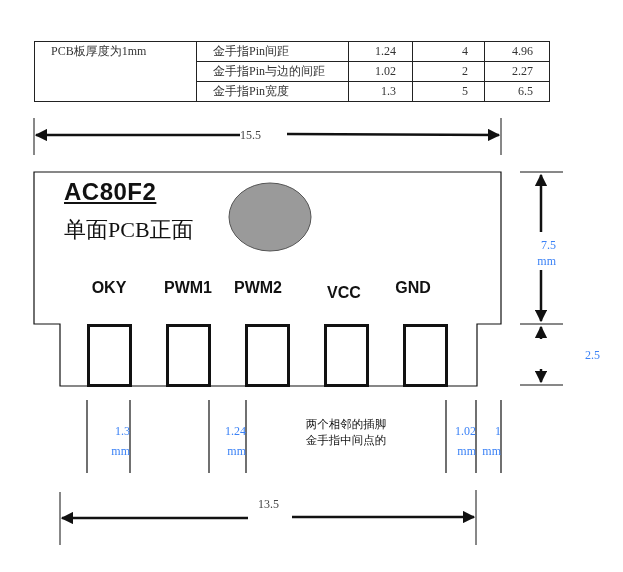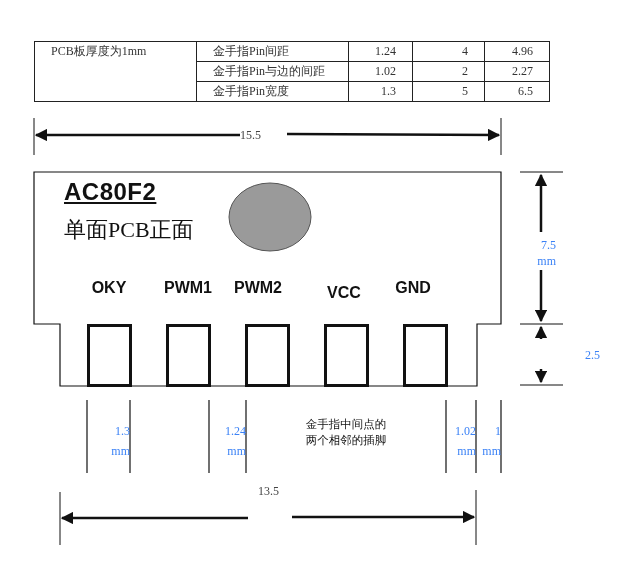--- a/index.html
+++ b/index.html
@@ -98,21 +98,21 @@
   </g>
 </svg>
 
 <div class="pad" style="left:87px;top:324px;width:45px;height:63px;"></div>
 <div class="pad" style="left:166px;top:324px;width:45px;height:63px;"></div>
 <div class="pad" style="left:245px;top:324px;width:45px;height:63px;"></div>
 <div class="pad" style="left:324px;top:324px;width:45px;height:63px;"></div>
 <div class="pad" style="left:403px;top:324px;width:45px;height:63px;"></div>
 
 <div class="abs dim-text" style="left:240px;top:128px;">15.5</div>
-<div class="abs dim-text" style="left:258px;top:484px;">13.5</div>
+<div class="abs dim-text" style="left:258px;top:497px;">13.5</div>
 <div class="abs small-dim" style="left:526px;top:235px;width:30px;">7.5</div>
 <div class="abs small-dim" style="left:526px;top:251px;width:30px;">mm</div>
 <div class="abs small-dim" style="left:526px;top:345px;width:30px;margin-left:44px;">2.5</div>
 
 <div class="abs board-title" style="left:64px;top:178px;text-decoration:underline;">AC80F2</div>
 <div class="abs board-sub" style="left:64px;top:215px;text-align:center;">单面PCB正面</div>
 
 <div class="abs pin-label" style="left:79px;top:279px;">OKY</div>
 <div class="abs pin-label" style="left:158px;top:279px;">PWM1</div>
 <div class="abs pin-label" style="left:228px;top:279px;">PWM2</div>
@@ -130,15 +130,15 @@
 <div class="abs small-dim" style="left:447px;top:421px;width:29px;">
   <div>1.02</div>
   <div>mm</div>
 </div>
 <div class="abs small-dim" style="left:477px;top:421px;width:24px;">
   <div>1</div>
   <div>mm</div>
 </div>
 
 <div class="abs note" style="left:276px;top:416px;width:140px;">
+  <div>两个相邻的插脚</div>
   <div>金手指中间点的</div>
-  <div>两个相邻的插脚</div>
 </div>
 
 </body></html>

